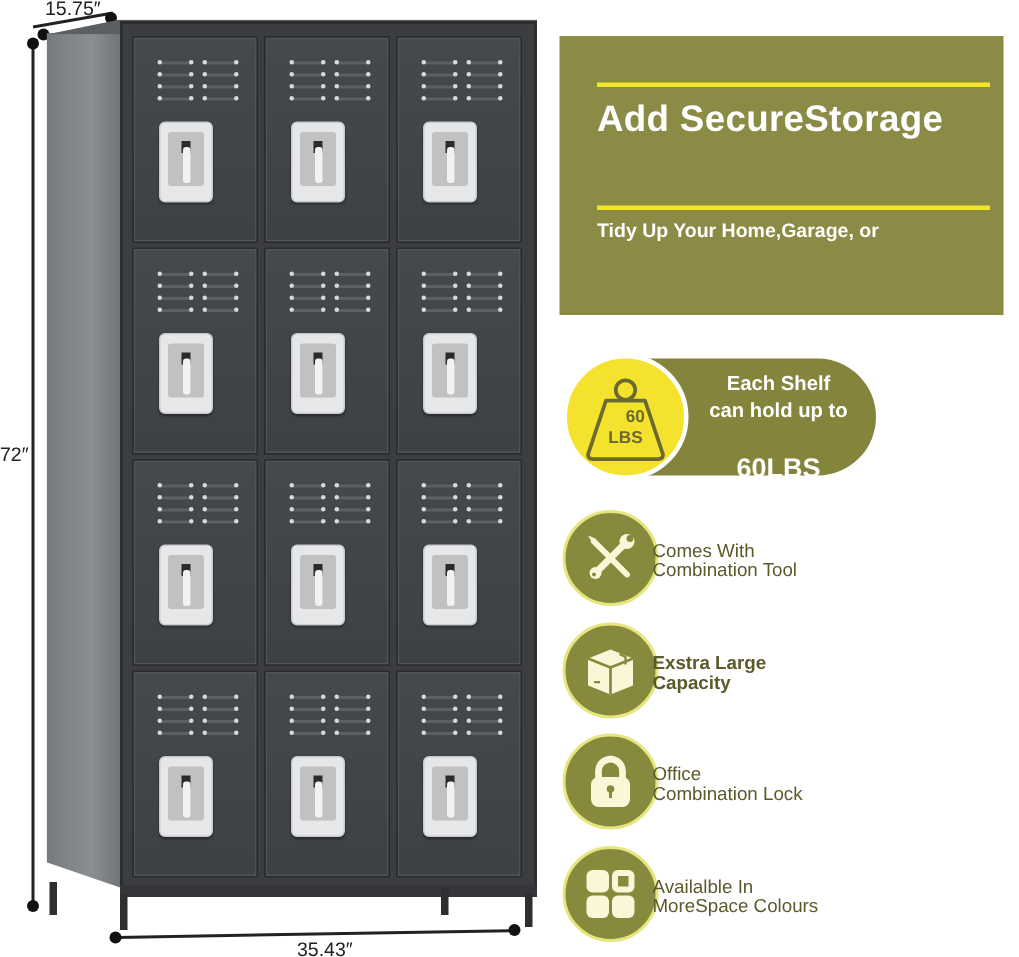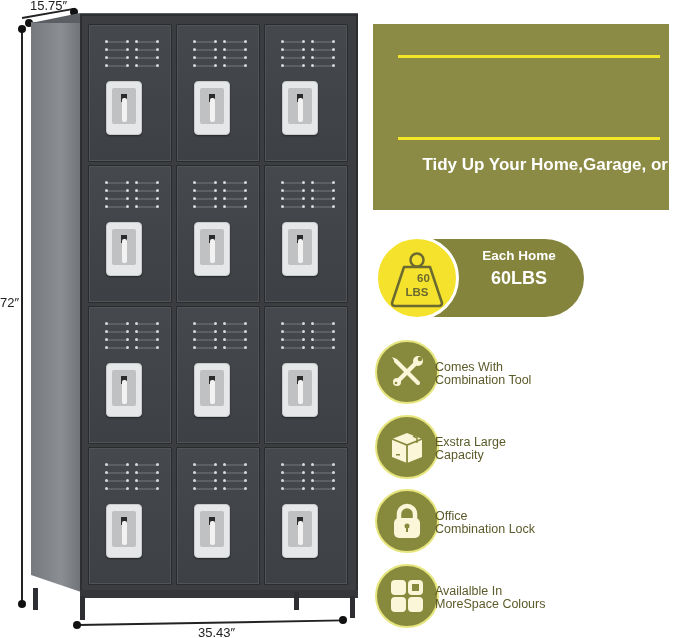--- a/index.html
+++ b/index.html
@@ -23,29 +23,29 @@
   .handle-inner { position: absolute; left: 5px; top: 6px; width: 24px; height: 36px; background: #bfc1c3; border-radius: 2px; }
   .handle-latch { position: absolute; left: 10px; top: 10px; width: 5px; height: 24px; background: #f2f2f2; border-radius: 2px; }
   .handle-tab { position: absolute; left: 9px; top: 6px; width: 6px; height: 8px; background: #2b2b2b; }
   .base-bar { position: absolute; left: 80px; top: 590px; width: 278px; height: 8px; background: #34363a; }
   .leg { position: absolute; width: 5px; background: #2d2f32; }
 
   
   .banner { position: absolute; left: 373px; top: 24px; width: 296px; height: 186px; background: #8b8b45; }
   .banner-line { position: absolute; left: 25px; width: 262px; height: 3px; background: #f3e629; }
   .banner-title { position: absolute; left: 25px; top: 40px; width: 270px; color: #fff; font-family: "Liberation Sans", sans-serif; font-weight: bold; font-size: 24.5px; line-height: 31px; letter-spacing: 0.2px; }
-  .banner-sub { position: absolute; left: 25px; top: 129px; width: 270px; color: #fff; font-family: "Liberation Sans", sans-serif; font-weight: bold; font-size: 17px; line-height: 23px; text-align: right; }
+  .banner-sub { position: absolute; left: 25px; top: 118px; width: 270px; color: #fff; font-family: "Liberation Sans", sans-serif; font-weight: bold; font-size: 13px; line-height: 23px; }
 
   .capacity-pill { position: absolute; left: 430px; top: 239px; width: 154px; height: 78px; background: #85843c; border-radius: 0 39px 39px 0; }
   .capacity-circle { position: absolute; left: 375px; top: 236px; width: 84px; height: 84px; border-radius: 50%; background: #f5e22c; border: 3px solid #fff; }
   .weight-svg { position: absolute; left: 9px; top: 10px; }
   .weight-text { position: absolute; left: 0; width: 78px; text-align: center; font-family: "Liberation Sans", sans-serif; font-size: 11.5px; color: #6b6a30; font-weight: bold; }
   .capacity-text { position: absolute; left: 456px; top: 247px; width: 126px; text-align: center; color: #fff; font-family: "Liberation Sans", sans-serif; font-weight: bold; }
   .capacity-text .l1 { font-size: 13.5px; line-height: 18px; }
-  .capacity-text .l3 { font-size: 18px; line-height: 24px; margin-top: 1px; }
+  .capacity-text .l3 { font-size: 18px; line-height: 24px; margin-top: 17px; }
 
   .feature { position: absolute; left: 373px; width: 260px; height: 70px; }
   .feature-icon { position: absolute; left: 2px; top: 0; width: 64px; height: 64px; border-radius: 50%; background: #878a3d; border: 2px solid #e7e67e; display: flex; align-items: center; justify-content: center; }
   .feature-label { position: absolute; left: 62px; top: 21px; color: #5b5a2a; font-family: "Liberation Sans", sans-serif; font-size: 12.5px; line-height: 13px; }
 </style>
 </head>
 <body>
 
 <div>
 
@@ -290,39 +290,41 @@
   <div class="base-bar"></div>
   <div class="leg" style="left:33px;top:588px;height:22px;"></div>
   <div class="leg" style="left:80px;top:596px;height:24px;"></div>
   <div class="leg" style="left:294px;top:592px;height:18px;"></div>
   <div class="leg" style="left:350px;top:596px;height:22px;"></div>
 </div>
 
 <div class="banner">
   <div class="banner-line" style="top:31px;"></div>
   <div class="banner-title">
+    <div>Add SecureStorage</div>
   </div>
   <div class="banner-line" style="top:113px;"></div>
   <div class="banner-sub">
     <div>Tidy Up Your Home,Garage, or</div>
   </div>
 </div>
 
 <div>
   <div class="capacity-pill"></div>
   <div class="capacity-circle">
     <svg class="weight-svg" width="60" height="60" viewBox="0 0 60 60">
       <circle cx="30" cy="11" r="6.5" fill="none" stroke="#6b6a30" stroke-width="2.5"></circle>
       <path d="M17 18 H43 L55 54 Q55 57 52 57 H8 Q5 57 5 54 Z" fill="none" stroke="#6b6a30" stroke-width="2.5" stroke-linejoin="round"></path>
     </svg>
     <div class="weight-text" style="top:33px;padding-left:13px;">60</div>
     <div class="weight-text" style="top:47px;">LBS</div>
   </div>
   <div class="capacity-text">
-    <div class="l1">Each Home</div>
+    <div class="l1">Each Shelf</div>
+    <div class="l1">can hold up to</div>
     <div class="l3">60LBS</div>
   </div>
 </div>
 
 <div class="feature" style="top:340px;">
   <div class="feature-icon">
     <svg width="40" height="40" viewBox="0 0 40 40">
       <g stroke="#fbf6d7" stroke-linecap="round" fill="none">
         <line x1="9" y1="9" x2="31" y2="31" stroke-width="4"></line>
         <line x1="31" y1="9" x2="12" y2="28" stroke-width="4.5"></line>
@@ -333,21 +335,21 @@
       <circle cx="9" cy="31" r="1.3" fill="#878a3d"></circle>
       <path d="M5 5 L10 7 L8 10 Z" fill="#fbf6d7"></path>
     </svg>
   </div>
   <div class="feature-label">
     <div>Comes With</div>
     <div>Combination Tool</div>
   </div>
 </div>
 
-<div class="feature" style="top:415px;">
+<div class="feature" style="top:415px;font-weight:bold;">
   <div class="feature-icon">
     <svg width="40" height="40" viewBox="0 0 40 40">
       <path d="M5 12 L20 6 L35 12 L35 30 L20 36 L5 30 Z" fill="#fbf6d7"></path>
       <path d="M5 12 L20 18 L35 12 M20 18 L20 36" stroke="#878a3d" stroke-width="1.8" fill="none"></path>
       <path d="M26 9 L30 11 L30 16" stroke="#878a3d" stroke-width="1.5" fill="none"></path>
       <rect x="9" y="27" width="4" height="1.5" fill="#878a3d"></rect>
     </svg>
   </div>
   <div class="feature-label">
     <div>Exstra Large</div>

